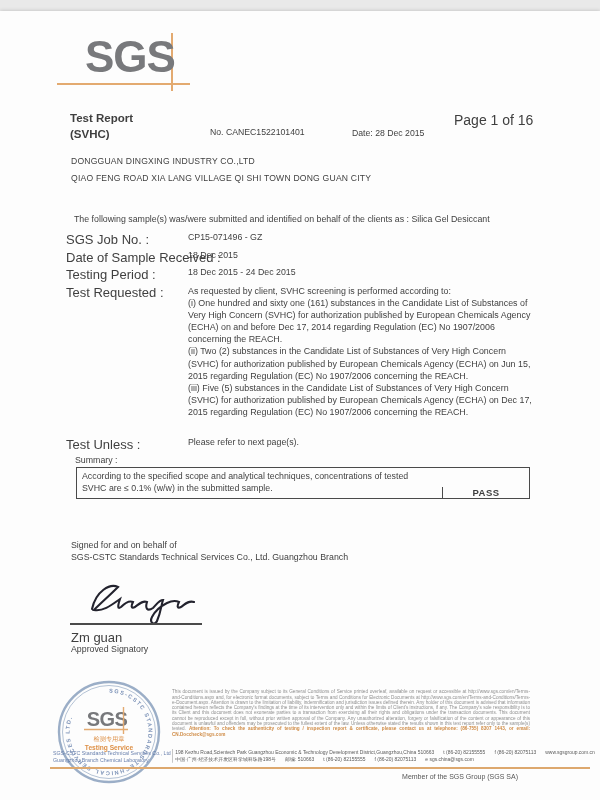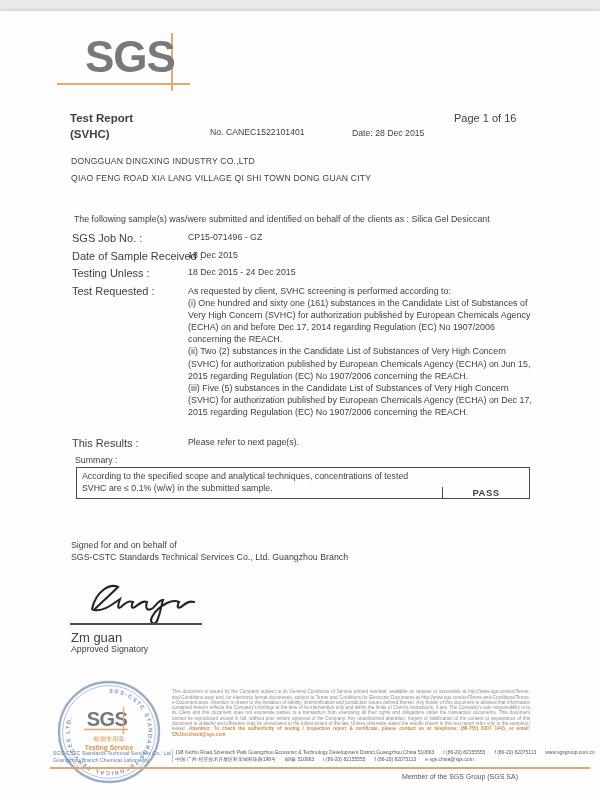--- a/index.html
+++ b/index.html
@@ -11,28 +11,28 @@
   .logo{position:absolute;top:22px;left:57px;width:160px;height:62px;}
   .logo .sgs{position:absolute;top:0;left:28px;font-size:44px;font-weight:bold;
              color:#78797c;letter-spacing:-1px;line-height:48px;}
   .logo .hline{position:absolute;top:50px;left:0;width:133px;height:2px;background:#e3aa70;}
   .logo .vline{position:absolute;top:0;left:114px;width:2px;height:58px;background:#e3aa70;}
 
   
   .hdr-title{position:absolute;top:99px;left:70px;font-size:11.5px;font-weight:bold;line-height:16px;}
   .hdr-no{position:absolute;top:116px;left:210px;font-size:8.7px;}
   .hdr-date{position:absolute;top:117px;left:352px;font-size:8.7px;}
-  .hdr-page{position:absolute;top:101px;left:454px;font-size:11px;}
+  .hdr-page{position:absolute;top:101px;left:454px;font-size:14px;}
 
   
   .client{position:absolute;top:142px;left:71px;font-size:8.6px;line-height:17px;letter-spacing:.2px;}
 
   
   .sample{position:absolute;top:203px;left:74px;font-size:8.8px;}
-  .lbl{position:absolute;left:72px;font-size:11px;}
+  .lbl{position:absolute;left:66px;font-size:13px;}
   .val{position:absolute;left:188px;font-size:8.8px;}
   .r1{top:221px}.r2{top:239px}.r3{top:256px}.r4{top:274px}.r5{top:426px}
   .req{width:348px;line-height:12.1px;font-size:8.9px;}
   .req div{margin:0;}
 
   
   .sum-lbl{position:absolute;top:444px;left:75px;font-size:8.8px;}
   .sum-box{position:absolute;top:456px;left:76px;width:452px;border:1.3px solid #4a4a4a;
            display:flex;align-items:flex-end;background:#fdfdfd;}
   .sum-text{flex:1;padding:3px 7px 4px 5px;font-size:8.8px;line-height:11.5px;}
@@ -85,32 +85,32 @@
   </div>
 
   <div class="sample">The following sample(s) was/were submitted and identified on behalf of the clients as : Silica Gel Desiccant</div>
 
   <div class="lbl r1">SGS Job No. :</div>
   <div class="val r1">CP15-071496 - GZ</div>
 
   <div class="lbl r2">Date of Sample Received :</div>
   <div class="val r2">18 Dec 2015</div>
 
-  <div class="lbl r3">Testing Unless :</div>
+  <div class="lbl r3">Testing Period :</div>
   <div class="val r3">18 Dec 2015 - 24 Dec 2015</div>
 
   <div class="lbl r4">Test Requested :</div>
   <div class="val r4 req">
     <div>As requested by client, SVHC screening is performed according to:</div>
     <div>(i) One hundred and sixty one (161) substances in the Candidate List of Substances of Very High Concern (SVHC) for authorization published by European Chemicals Agency (ECHA) on and before Dec 17, 2014 regarding Regulation (EC) No 1907/2006 concerning the REACH.</div>
     <div>(ii) Two (2) substances in the Candidate List of Substances of Very High Concern (SVHC) for authorization published by European Chemicals Agency (ECHA) on Jun 15, 2015 regarding Regulation (EC) No 1907/2006 concerning the REACH.</div>
     <div>(iii) Five (5) substances in the Candidate List of Substances of Very High Concern (SVHC) for authorization published by European Chemicals Agency (ECHA) on Dec 17, 2015 regarding Regulation (EC) No 1907/2006 concerning the REACH.</div>
   </div>
 
-  <div class="lbl r5">This Results :</div>
+  <div class="lbl r5">Test Unless :</div>
   <div class="val r5">Please refer to next page(s).</div>
 
   <div class="sum-lbl">Summary :</div>
   <div class="sum-box">
     <div class="sum-text">According to the specified scope and analytical techniques, concentrations of tested SVHC are ≤ 0.1% (w/w) in the submitted sample.</div>
     <div class="sum-pass">PASS</div>
   </div>
 
   <div class="signed">
     <div>Signed for and on behalf of</div>

